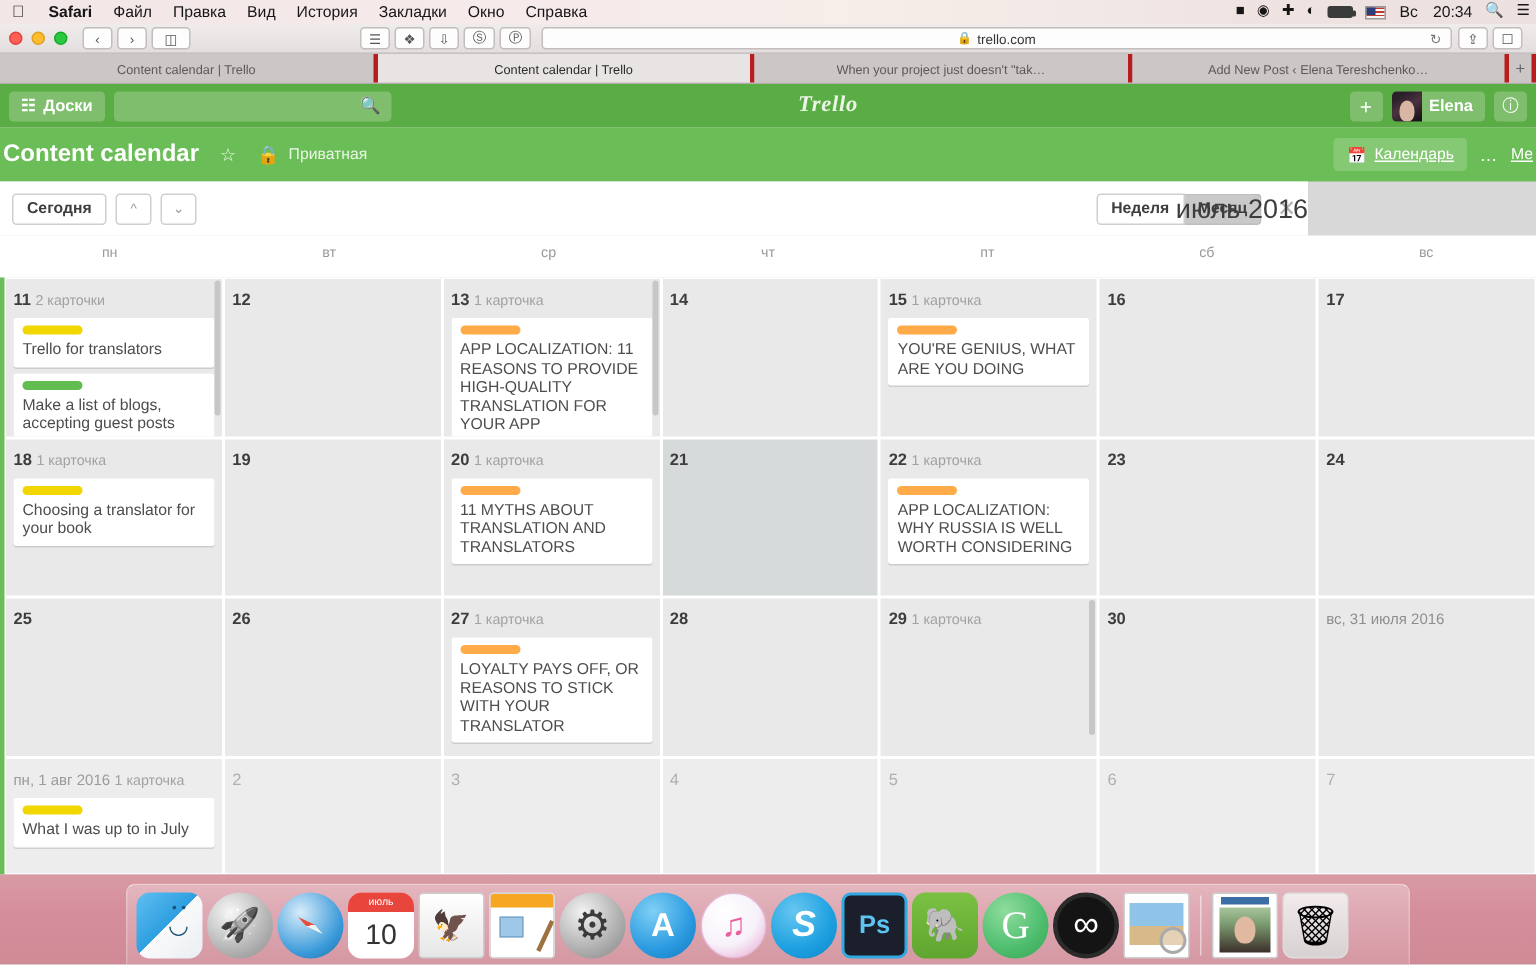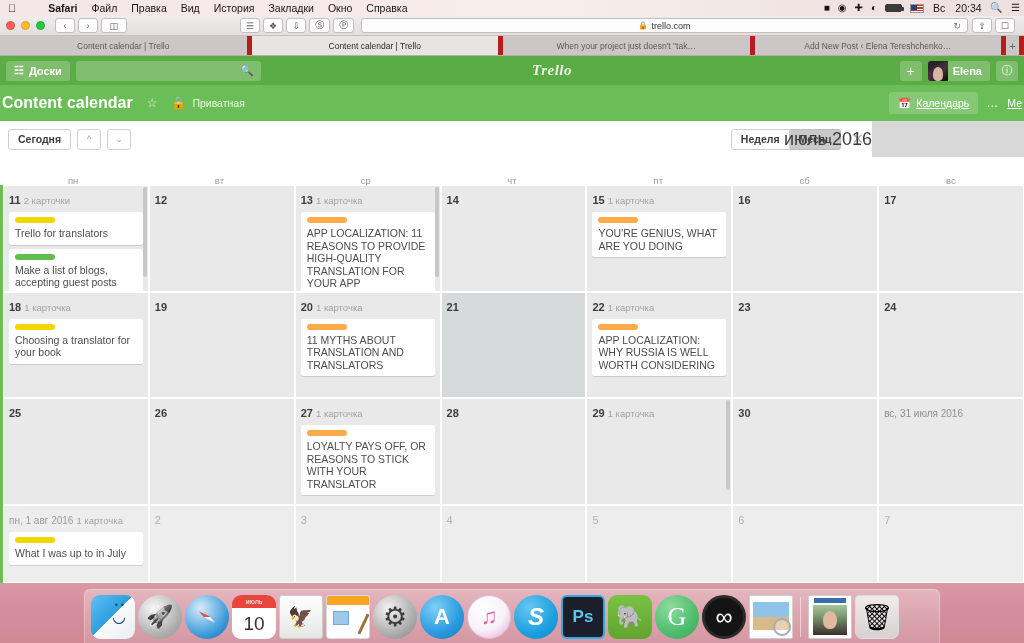--- a/index.html
+++ b/index.html
@@ -12,21 +12,21 @@
   #screen { position: relative; width: 1024px; height: 643px; overflow: hidden; }
 
   
   .menubar {
     position: absolute; top: 0; left: 0; width: 1024px; height: 16px;
     background: linear-gradient(to right,#f2e6e6 0%,#f6eaea 30%,#f7eeea 55%,#efe4e2 80%,#ece0e0 100%);
     display: flex; align-items: center; font-size: 10.5px; color: #161616;
   }
   .menubar .apple { padding: 0 9px 0 8px; font-size: 11px; line-height: 1; }
   .menubar .mb-item { padding: 0 7px; white-space: nowrap; }
-  .menubar .mb-item.bold { font-weight: bold; margin-left: 16px; }
+  .menubar .mb-item.bold { font-weight: bold; }
   .menubar .spacer { flex: 1; }
   .menubar .status { padding: 0 4px; display: flex; align-items: center; }
   .menubar .status.time { font-size: 10.5px; padding: 0 5px; }
   .mb-ico { display:inline-block; font-size: 10px; line-height: 1; }
   .flagico {
     width: 14px; height: 9px; position: relative; display: inline-block;
     background: repeating-linear-gradient(to bottom,#c0392b 0 1.2px,#f5f5f5 1.2px 2.4px);
     border: .5px solid #999;
   }
   .flagico:before {
@@ -67,21 +67,21 @@
   .addrbar .lock { position: relative; font-size: 8px; margin-right: 3px; color: #555; }
   .addrbar .reload { position: absolute; right: 6px; font-size: 9px; color: #777; }
 
   
   .tabbar {
     position: absolute; top: 36px; left: 0; width: 1024px; height: 20px;
     background: #ccc6c6; display: flex; align-items: stretch;
     border-bottom: 1px solid #b3adad;
   }
   .tab {
-    flex: 1 1 0; min-width: 0; border-right: 5px solid #b91c1c;
+    flex: 1 1 0; min-width: 0; border-right: 3px solid #b91c1c;
     display: flex; align-items: center; justify-content: center;
     font-size: 8.5px; color: #5a5a5a; padding: 0 6px;
     white-space: nowrap; overflow: hidden; text-overflow: ellipsis;
     background: #ccc6c6;
   }
   .tab.active { background: #e9e4e4; color: #2a2a2a; }
   .tab span { overflow: hidden; text-overflow: ellipsis; white-space: nowrap; }
   .tab.plus { flex: 0 0 18px; font-size: 11px; color: #666; }
 
   
@@ -174,21 +174,20 @@
   .ct-close { margin-left: 10px; color: #b3b3b3; font-size: 15px; }
 
   
   .dow {
     position: absolute; top: 157px; left: 0; width: 1024px; height: 28px;
     background: #fff; display: flex;
   }
   .dow div {
     flex: 1 1 0; text-align: center; font-size: 9.5px; color: #9a9a9a;
     padding-top: 6px;
-    margin-top: 12px;
   }
 
   
   .cal-grid {
     position: absolute; top: 185px; left: 0; width: 1024px; height: 398px;
     background: #fff; display: flex; flex-direction: column;
     border-left: 3px solid #6bbd57;
   }
   .cal-row { display: flex; flex: 1 1 0; min-height: 0; }
   .cal-row.r4 { flex: 0 0 78px; }

